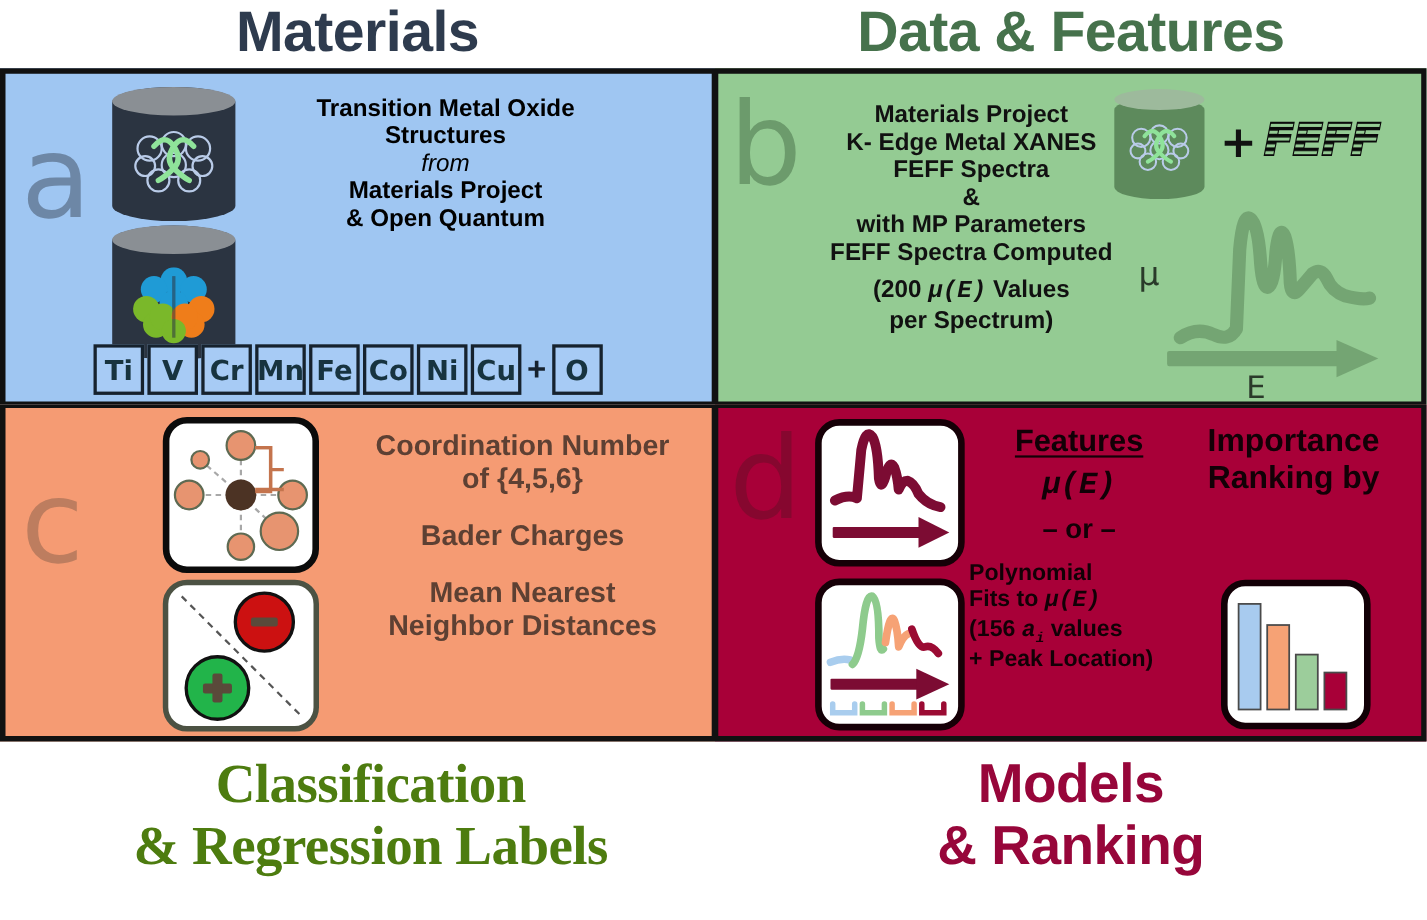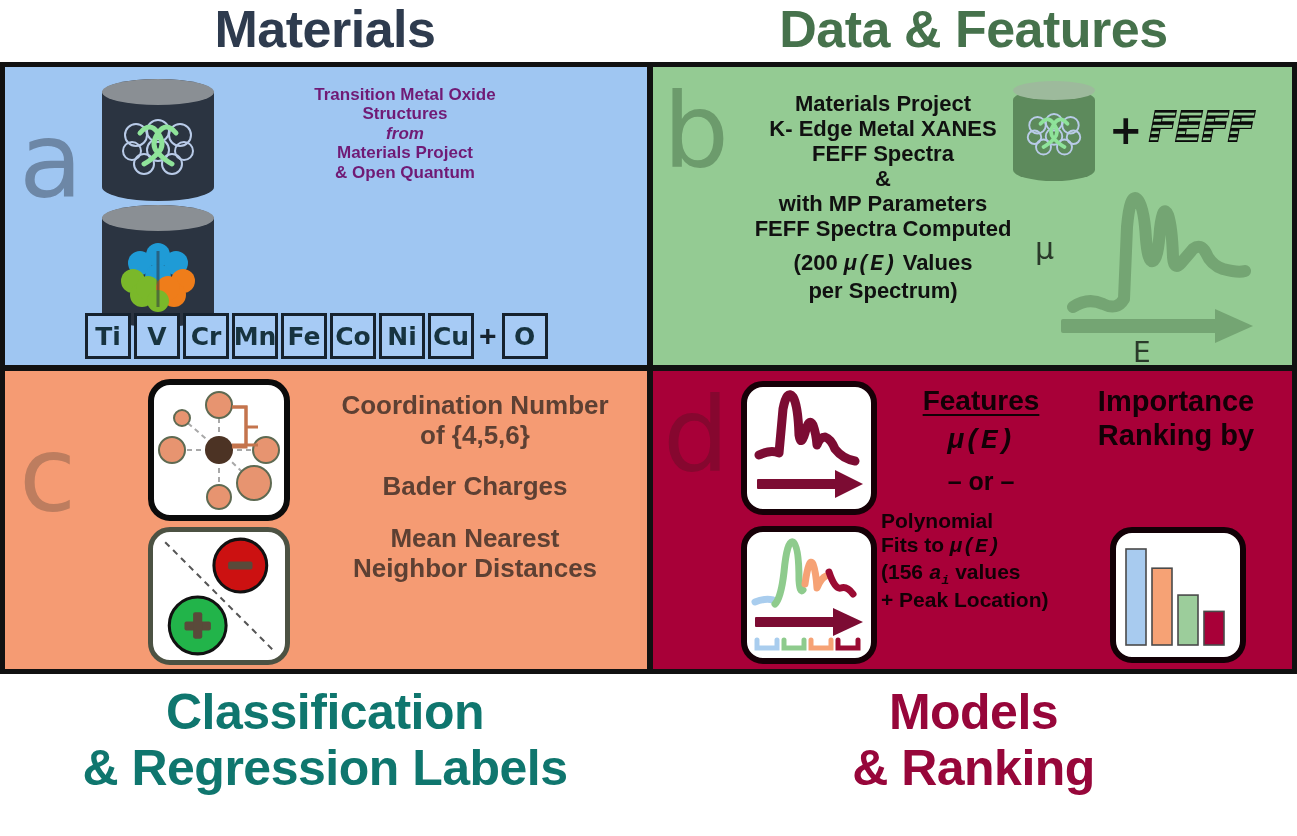--- a/index.html
+++ b/index.html
@@ -32,21 +32,21 @@
 
   
   .bottom-title {
     position: absolute;
     text-align: center;
     font-size: 50px;
     font-weight: 700;
     line-height: 1.12;
     letter-spacing: -0.5px;
   }
-  #caption-left  { left: 0; width: 650px; top: 684px; color: #0f766e; }
+  #caption-left  { left: 12px; width: 650px; top: 684px; color: #4d7c0f; font-family: Liberation Serif, serif; }
   #caption-right { left: 650px; width: 647px; top: 684px; color: #97063a; }
 
   
   .panel {
     position: absolute;
     border: 5px solid #111111;
     overflow: hidden;
   }
   #panel-a { left: 0;   top: 62px;  width: 650px; height: 306px; background: #9fc6f2; border-right-width: 3px; border-bottom-width: 3px; }
   #panel-b { left: 650px; top: 62px;  width: 647px; height: 306px; background: #94cb93; border-left-width: 3px;  border-bottom-width: 3px; }
@@ -66,22 +66,22 @@
   #letter-c { left: 14px; top: 52px;  color: #bd7d5f; }
   #letter-d { left: 10px; top: 12px;  color: #86072f; }
 
   
   .ptext {
     position: absolute;
     text-align: center;
     font-weight: 700;
     line-height: 1.14;
   }
-  #text-a { left: 190px; top: 18px;  width: 420px; font-size: 17px; color: #701a75; }
-  #text-a .ital { font-style: italic; font-weight: 700; }
+  #text-a { left: 190px; top: 18px;  width: 420px; font-size: 22px; color: #000000; }
+  #text-a .ital { font-style: italic; font-weight: 400; }
 
   #text-b { left: 50px;  top: 24px;  width: 360px; font-size: 22px; color: #111111; }
   #text-b .sub { display: block; margin-top: 9px; }
   #text-c { left: 300px; top: 20px;  width: 340px; font-size: 26px; color: #5d4033; }
   #text-c .gap { display: block; height: 22px; }
 
   .mu-italic { font-family: Liberation Mono, monospace; font-style: italic; }
 
   
   #element-row {

